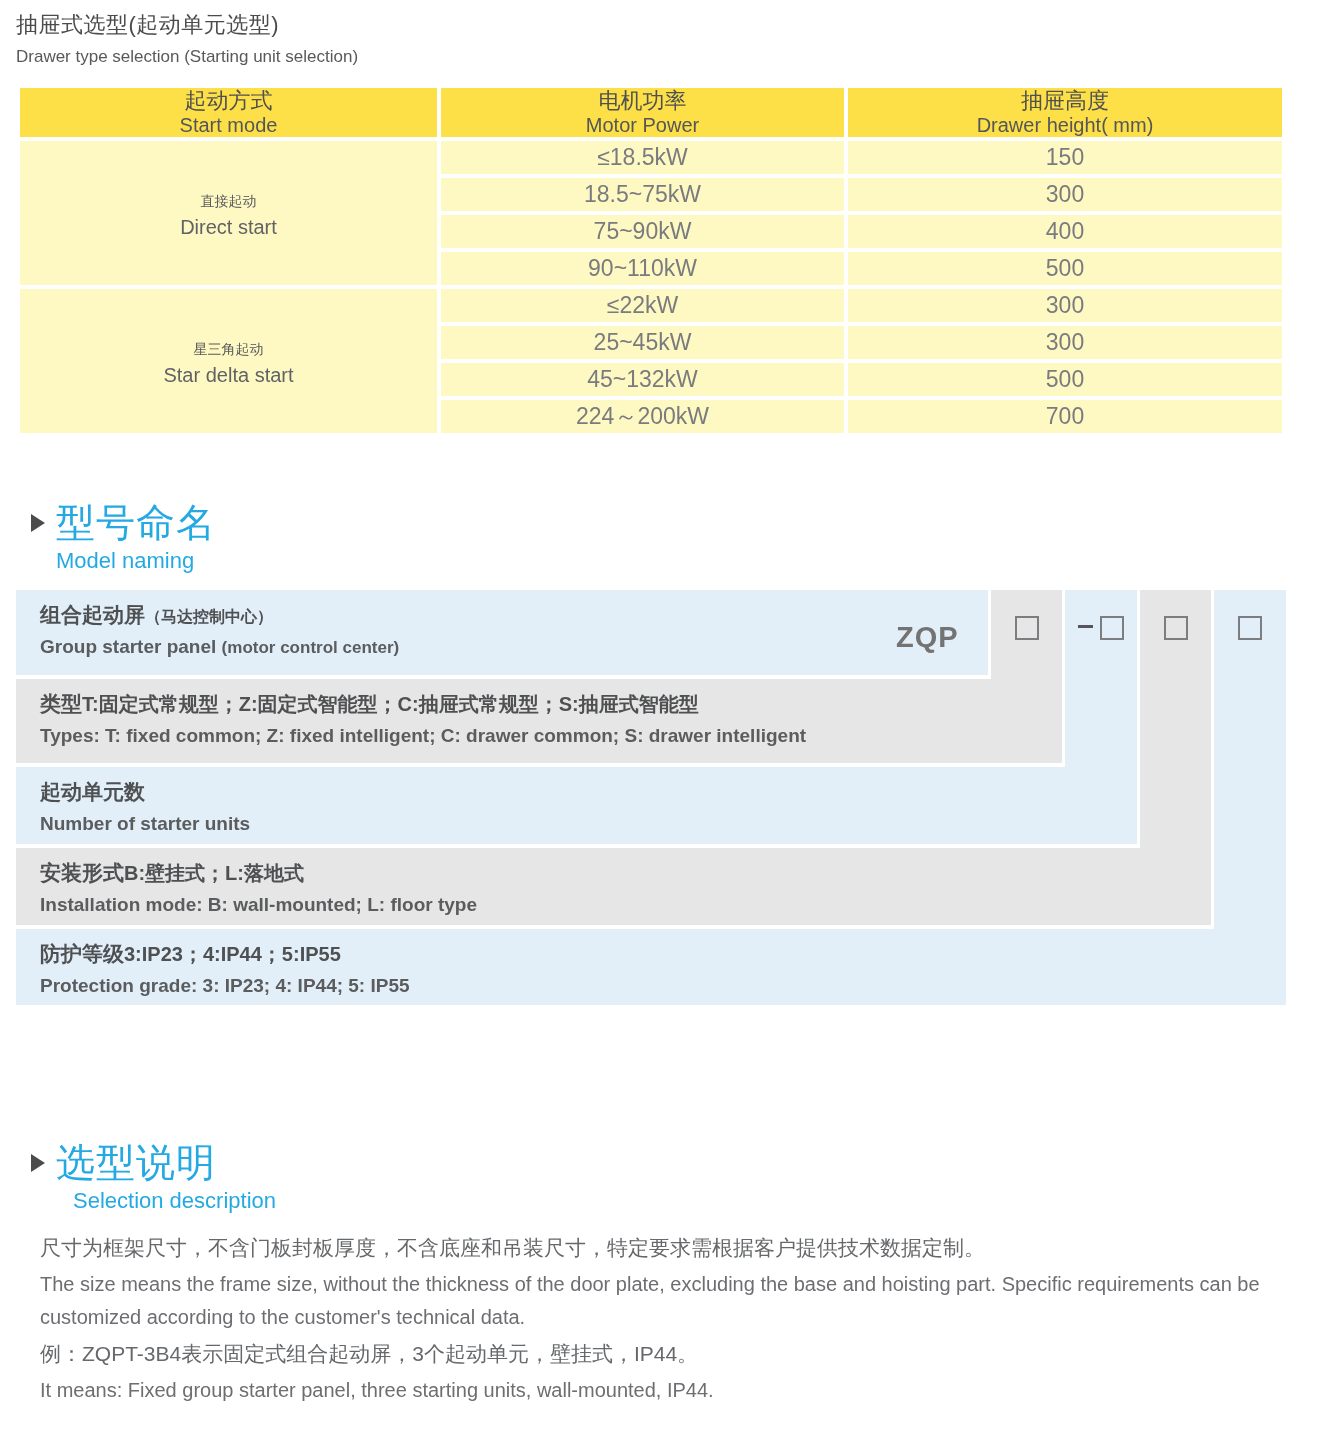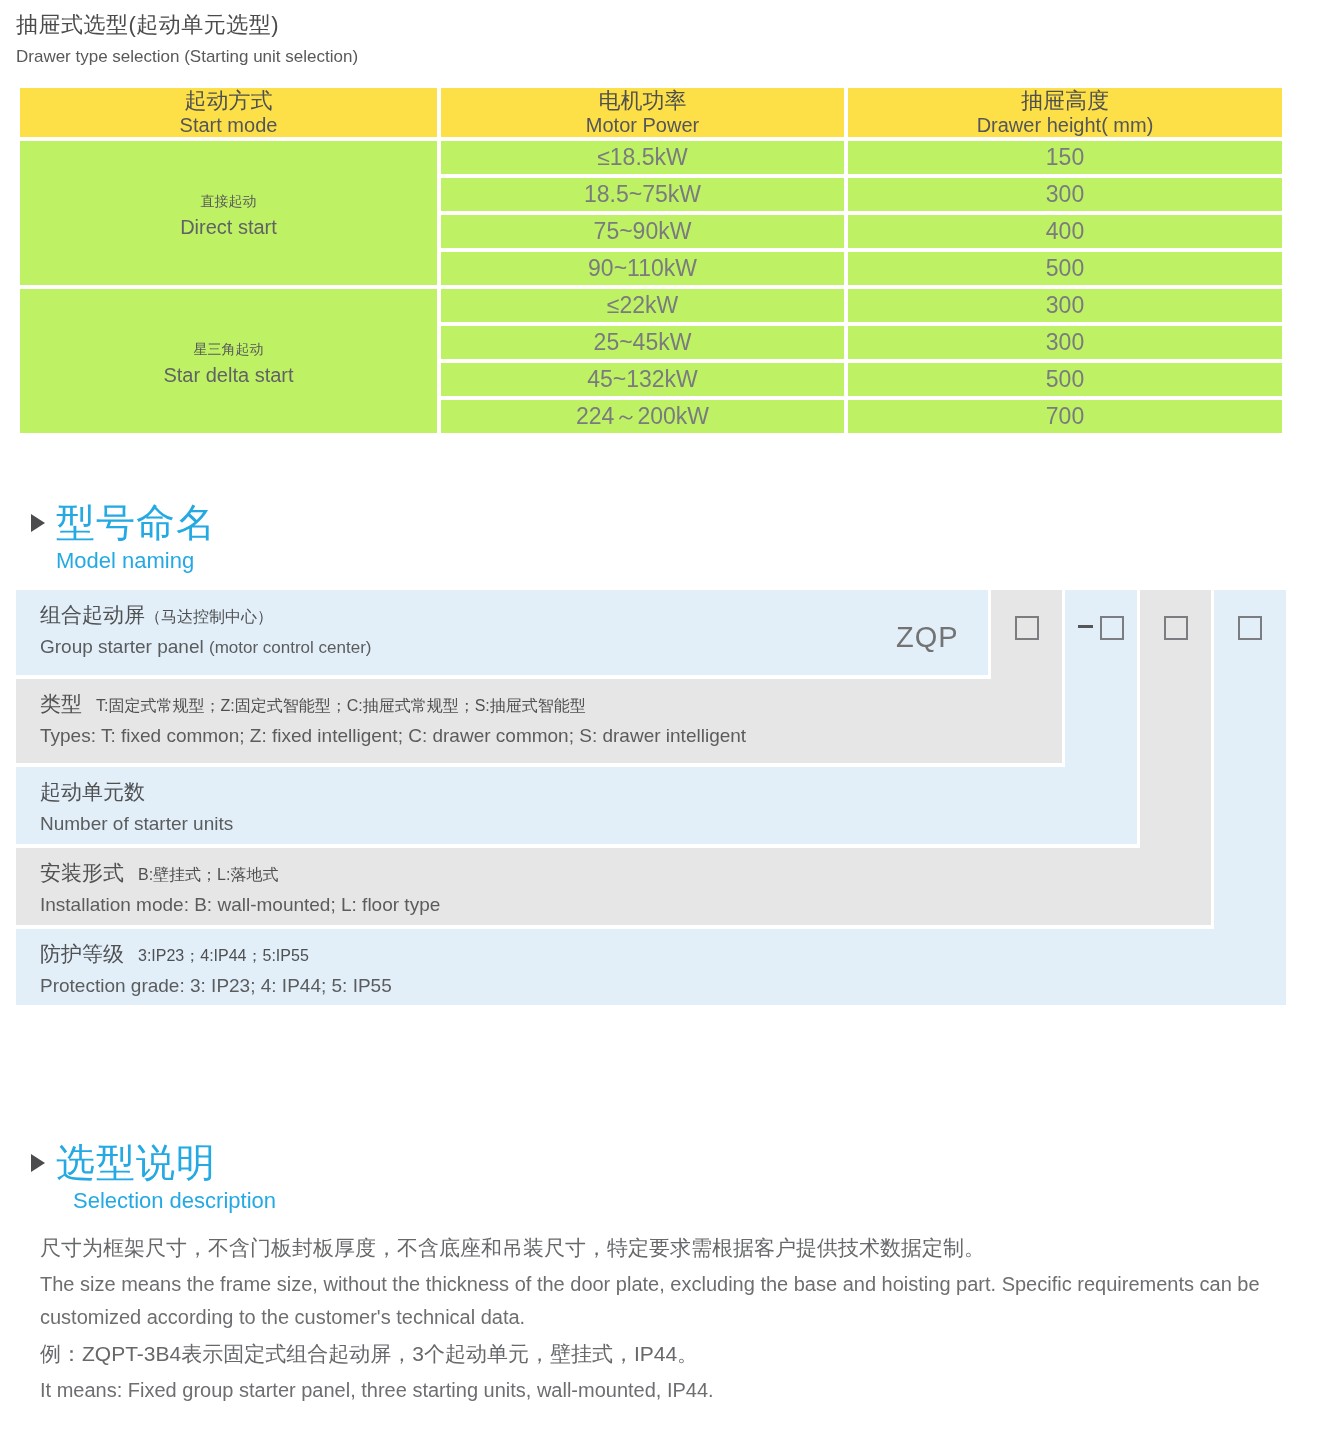--- a/index.html
+++ b/index.html
@@ -17,42 +17,42 @@
   
   table.sel-table {
     margin-top:17px; border-collapse:separate; border-spacing:4px;
     width:1270px; table-layout:fixed;
   }
   table.sel-table th {
     background:#fde047; font-weight:normal; height:49px; padding:0;
   }
   .th-zh { font-size:22px; color:#4f5052; line-height:26px; }
   .th-en { font-size:20px; color:#55565a; line-height:23px; }
-  table.sel-table td { background:#bef264; height:33px; text-align:center; vertical-align:middle; padding:0;margin-left:46px; }
+  table.sel-table td { background:#fef9c3; height:33px; text-align:center; vertical-align:middle; padding:0;margin-left:46px; }
   td.mode-cell { background:#e5f3fb; }
   .mode-zh { font-size:14px; color:#58595b; line-height:28px; }
   .mode-en { font-size:20px; color:#616265; line-height:24px; }
   .val { font-size:23px; color:#7a7b7e; }
 
   
   .section-head { display:flex; align-items:flex-start; margin-left:14px; }
   .tri-icon {
     width:0; height:0; flex:0 0 auto;
     border-left:14px solid #4c4c4e;
     border-top:9px solid transparent; border-bottom:9px solid transparent;
     margin:13px 11px 0 1px;
   }
   .head-zh { font-size:39px; color:#24a9e3; letter-spacing:1px; line-height:44px; }
   .head-en { font-size:22px; color:#24a9e3; margin-top:3px; }
   .sec1 { margin-top:64px; }
   .sec2 { margin-top:62px; }
   .sec2 .head-en { margin-left:17px; }
 
   
-  .diagram { position:relative; width:1270px; height:489px; margin-top:16px; }
+  .diagram { position:relative; width:1270px; height:489px; margin-top:16px;font-weight:bold; }
   .band, .strip { position:absolute; }
   .band { left:0; }
   .bg-blue { background:#e2eff8; }
   .bg-gray { background:#e6e6e6; }
   .b1 { top:0;    height:85px; width:972px;  }
   .b2 { top:89px; height:84px; width:1046px; }
   .b3 { top:177px;height:77px; width:1121px; }
   .b4 { top:258px;height:77px; width:1195px; }
   .b5 { top:339px;height:76px; width:1270px; }
   .strip { top:0; display:flex; justify-content:center; align-items:flex-start; }
@@ -61,21 +61,21 @@
   .s3 { left:1124px; width:71px; height:258px; }
   .s4 { left:1198px; width:72px; height:339px; }
   .mbox { margin-top:26px; width:20px; height:20px; border:2px solid #7b7d80; background:transparent; }
   .dash { margin-top:35px; margin-right:7px; width:15px; height:3px; background:#55565a; }
   .band-inner { padding:11px 0 0 24px; }
   .bzh { font-size:21px; color:#4f5052; margin-bottom:7px; }
   .ben { font-size:19px; color:#5b5c5e; }
   .note-zh { font-size:16px; }
   .note-en { font-size:17px; }
   .blabel { font-size:21px; }
-  .bdesc { font-size:16px; margin-left:14px; }
+  .bdesc { font-size:20px; }
   .code {
     position:absolute; top:31px; left:880px; width:86px; text-align:left;
     font-size:29px; color:#737373; letter-spacing:1px;
   }
 
   
   .paras { margin:18px 0 0 24px; width:1248px; }
   .p-zh { font-size:21px; color:#66686b; line-height:32px; margin:0 0 4px 0; }
   .p-en { font-size:20px; color:#6d6e71; line-height:33px; margin:0 0 4px 0; }
 </style>

